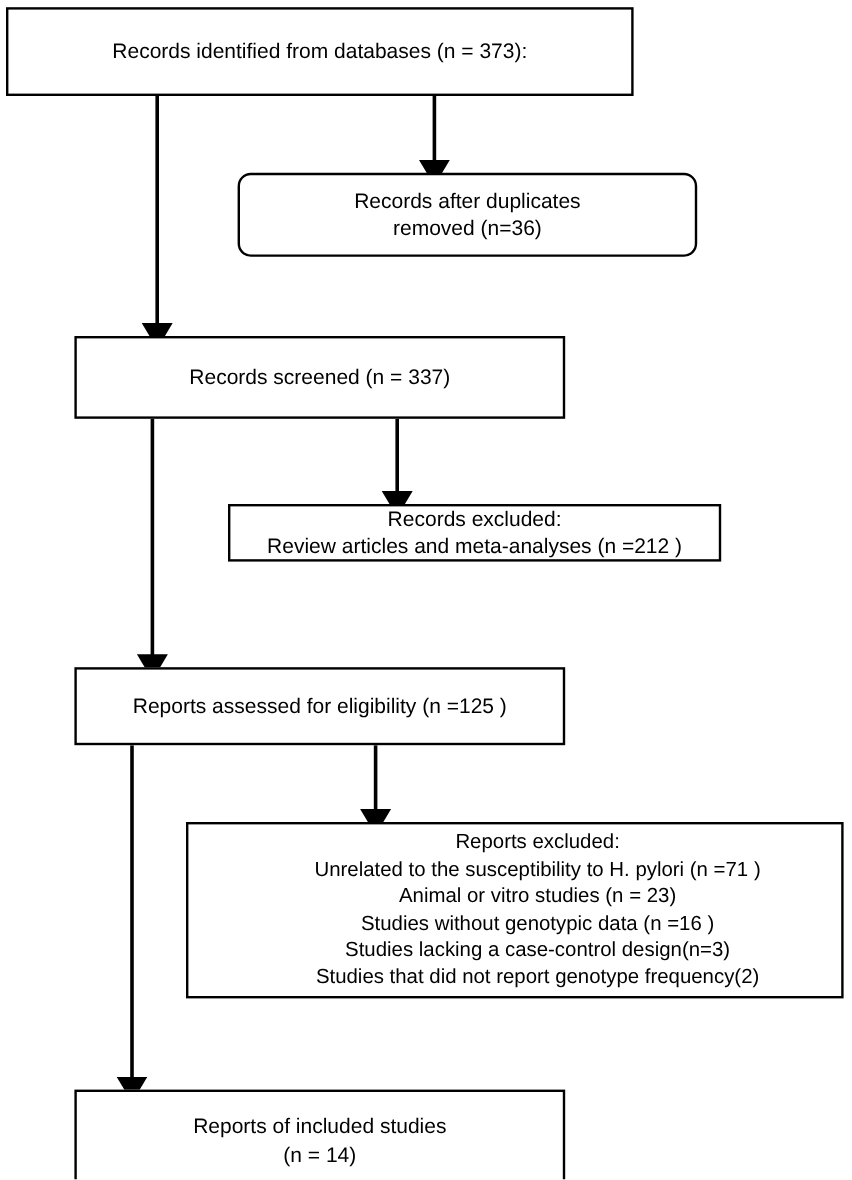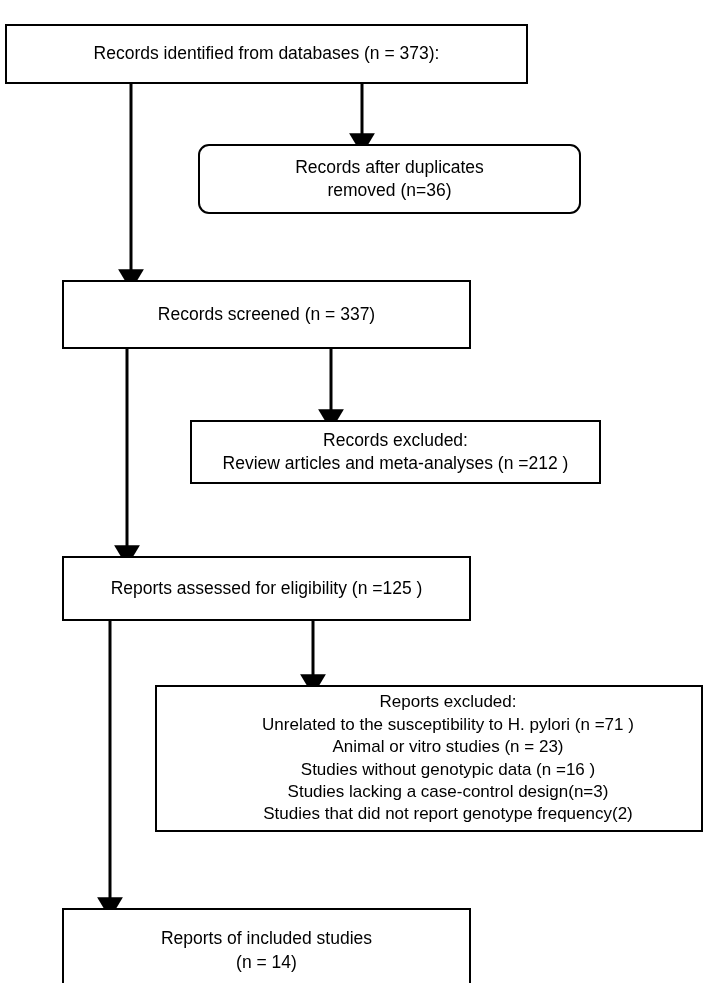--- a/index.html
+++ b/index.html
@@ -40,24 +40,24 @@
     line-height: 1.32;
     font-size: 17.5px;
     color: #000000;
     padding: 2px 6px;
   }
   .node .line {
     display: block;
     white-space: pre;
   }
   
-  #node-identified   { left: 5px;   top: 24px;   width: 523px; height: 60px; }
+  #node-identified   { left: 5px;   top: 6px;   width: 523px; height: 74px; }
   #node-duplicates   { left: 198px; top: 144px; width: 383px; height: 70px; border-radius: 11px; }
   #node-screened     { left: 62px;  top: 280px; width: 409px; height: 69px; }
-  #node-excluded-1   { left: 190px; top: 420px; width: 411px; height: 64px; }
+  #node-excluded-1   { left: 190px; top: 420px; width: 411px; height: 48px; }
   #node-eligibility  { left: 62px;  top: 556px; width: 409px; height: 65px; }
   #node-excluded-2   { left: 155px; top: 685px; width: 548px; height: 147px; }
   #node-included     { left: 62px;  top: 908px; width: 409px; height: 85px; }
   #node-excluded-2 { font-size: 17px; padding-left: 44px; }
 </style>
 </head>
 <body>
 
 <div id="diagram-root">
 

